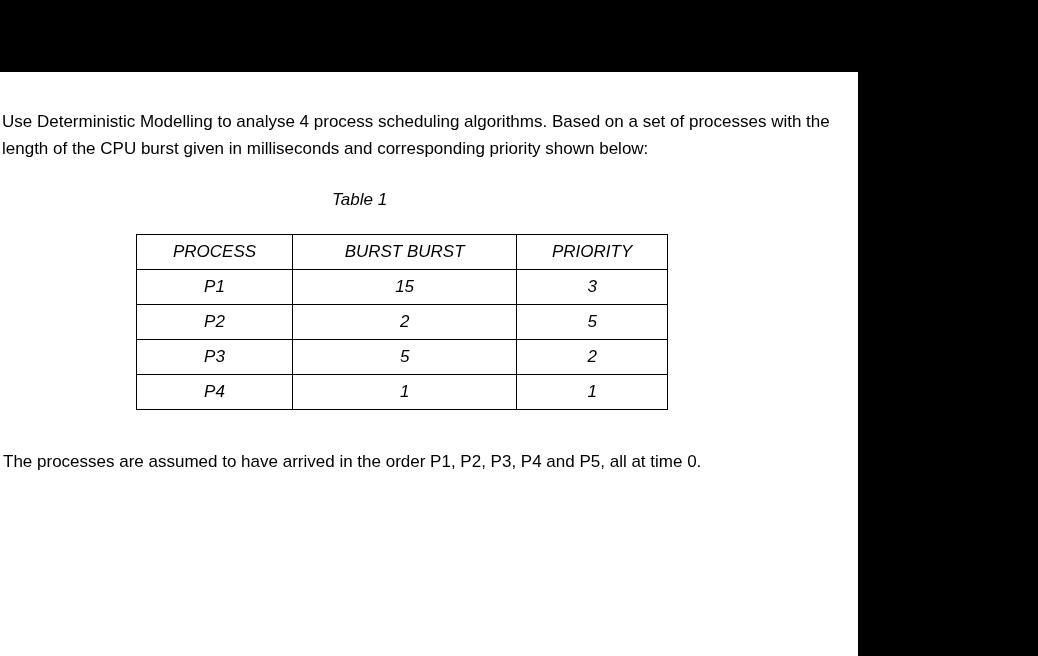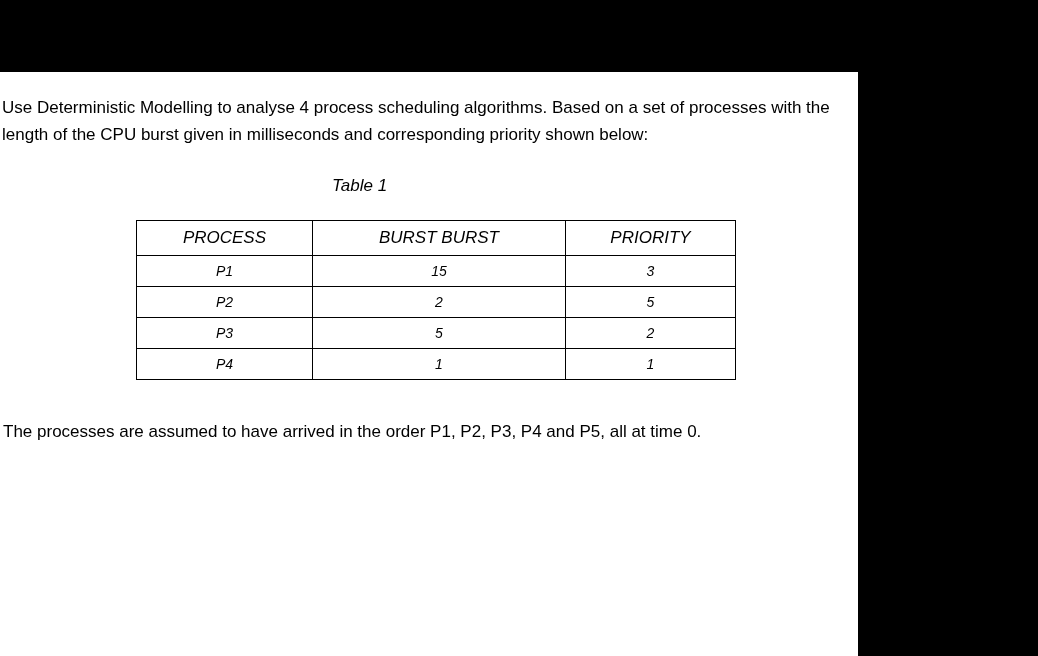--- a/index.html
+++ b/index.html
@@ -13,50 +13,50 @@
     color: #000;
   }
   .page {
     position: absolute;
     top: 72px;
     left: 0;
     width: 858px;
     height: 584px;
     background: #fff;
     box-sizing: border-box;
-    padding: 22px 0 0 0;
+    padding: 36px 0 0 0;
   }
   .intro {
     margin: 0 0 28px 0;
     padding: 0 4px 0 2px;
     line-height: 1.6;
   }
   .table-caption {
     font-style: italic;
     text-align: left;
     margin-left: 332px;
     margin-bottom: 24px;
   }
   table {
     border-collapse: collapse;
     margin-left: 136px;
-    width: 600px;
+    width: 532px;
   }
   th, td {
     border: 1px solid #000;
     text-align: center;
     font-weight: normal;
     font-style: italic;
     padding: 7px 0;
   }
   th {
     font-size: 17px;
   }
   td {
-    font-size: 14px;
+    font-size: 17px;
   }
   .outro {
     margin: 38px 0 0 3px;
     line-height: 1.6;
   }
 </style>
 </head>
 <body>
 
 <div class="page">

